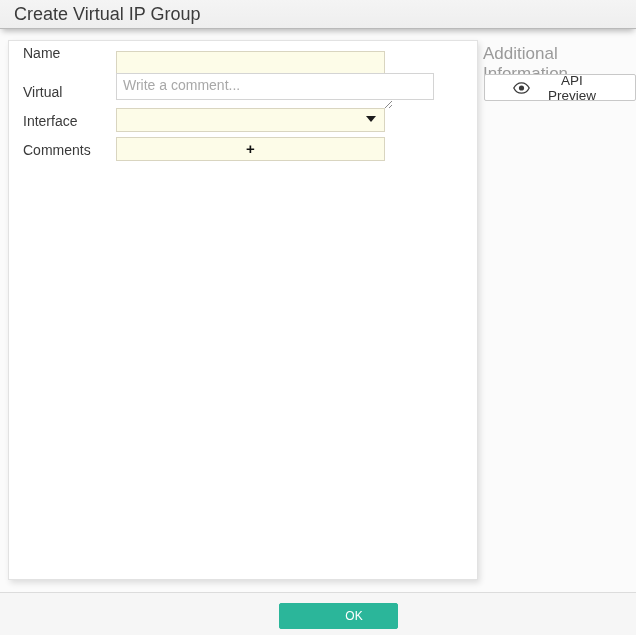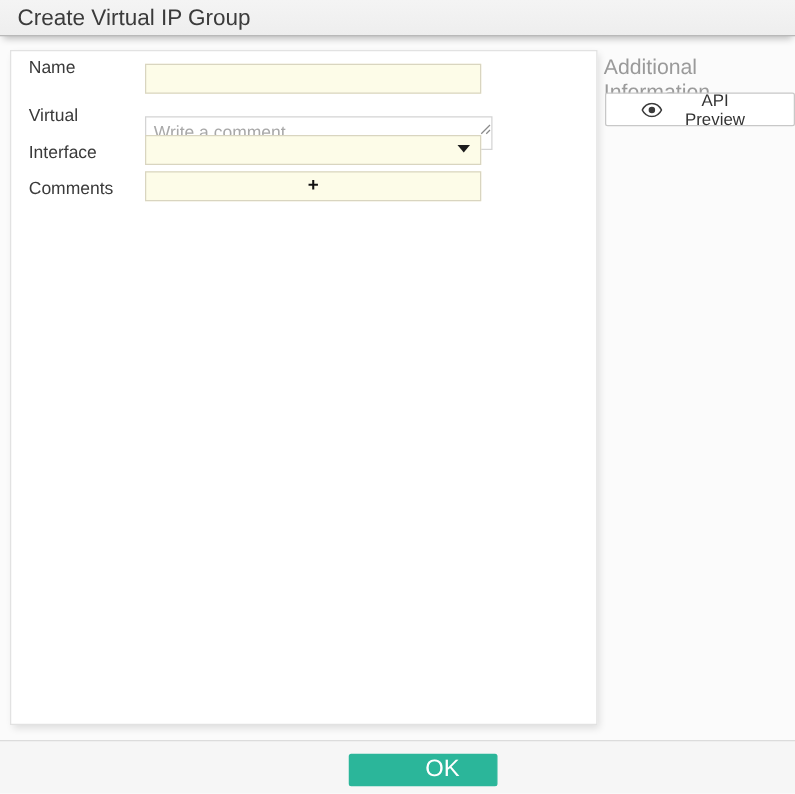--- a/index.html
+++ b/index.html
@@ -45,21 +45,21 @@
     border: 1px solid #d9d5c0;
     font-size: 14px; color: #333;
     padding: 0 6px;
     outline: none;
   }
   .fld-name { top: 10px; }
   .fld-interface { top: 67px; cursor: pointer; }
   .fld-members { top: 96px; height: 24px; text-align: center; cursor: pointer; }
 
   .fld-comments {
-    position: absolute; left: 107px; top: 52px; width: 278px; height: 27px;
+    position: absolute; left: 107px; top: 32px; width: 318px; height: 27px;
     background: #ffffff;
     border: 1px solid #d4d4d4;
     font-family: "Liberation Sans", sans-serif;
     font-size: 14px; color: #333;
     padding: 3px 6px;
     resize: none; outline: none; overflow: hidden;
   }
   .fld-comments::placeholder { color: #a8a8a8; opacity: 1; }
   .resize-handle {
     position: absolute; left: 374px; top: 54px; width: 10px; height: 10px;
@@ -93,21 +93,21 @@
 
   
   .footer {
     position: absolute; left: 0; top: 592px; width: 636px; height: 43px;
     background: #f6f6f6;
     border-top: 1px solid #dcdcdc;
     z-index: 4;
   }
   .btn {
     position: absolute; top: 10px; height: 26px;
-    font-size: 19px; border-radius: 2px; cursor: pointer;
+    font-size: 12px; border-radius: 2px; cursor: pointer;
     display: flex; align-items: center; justify-content: center;
     font-family: "Liberation Sans", sans-serif;
     padding-left: 31px;
   }
   .btn-ok {
     left: 279px; width: 119px;
     background: #2bb69a; color: #ffffff; border: 1px solid #2bb69a;
   }
   .btn-cancel {
     left: 405px; width: 122px;

